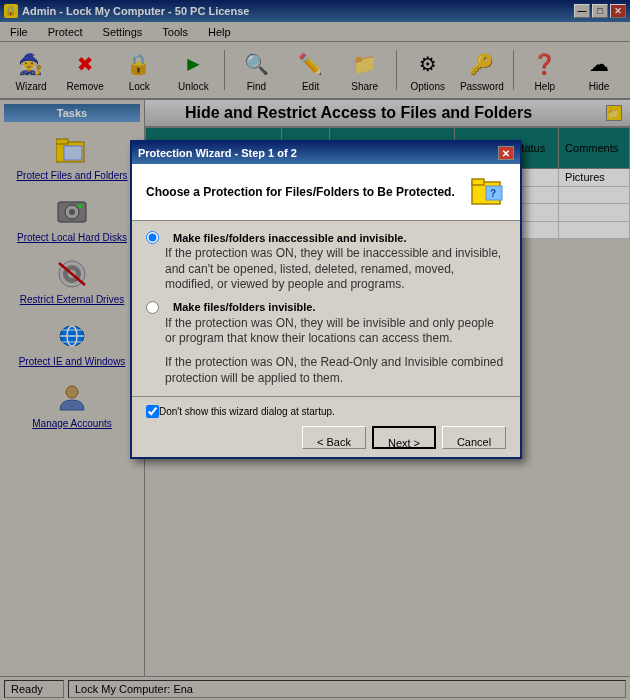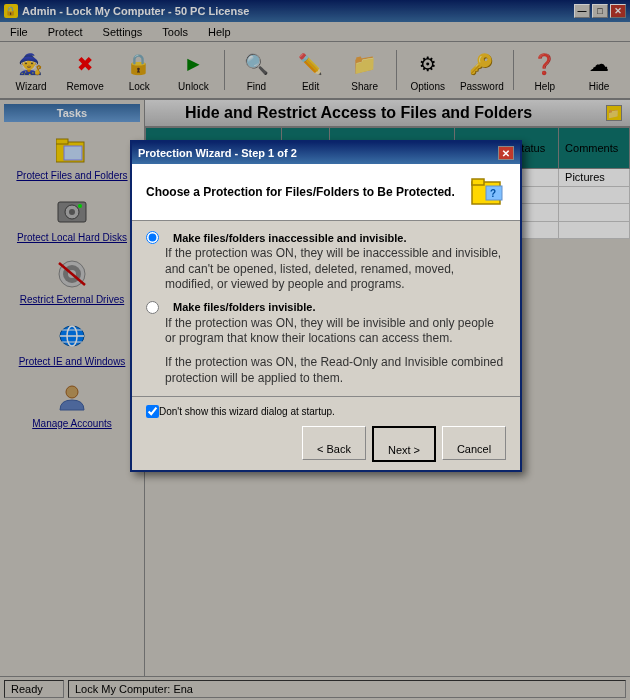--- a/index.html
+++ b/index.html
@@ -317,21 +317,21 @@
     }
     .dialog-btn {
       min-width: 64px;
       height: 23px;
       background: #d4d0c8;
       border: 1px solid #888;
       border-top-color: #fff;
       border-left-color: #fff;
       font-size: 11px;
       cursor: pointer;
-      padding: 16px 8px;
+      padding: 9px 8px;
     }
     .dialog-btn.default {
       border: 2px solid #000;
     }
   </style>
 </head>
 <body>
 
 <div class="title-bar">
   <div class="title-bar-left">

